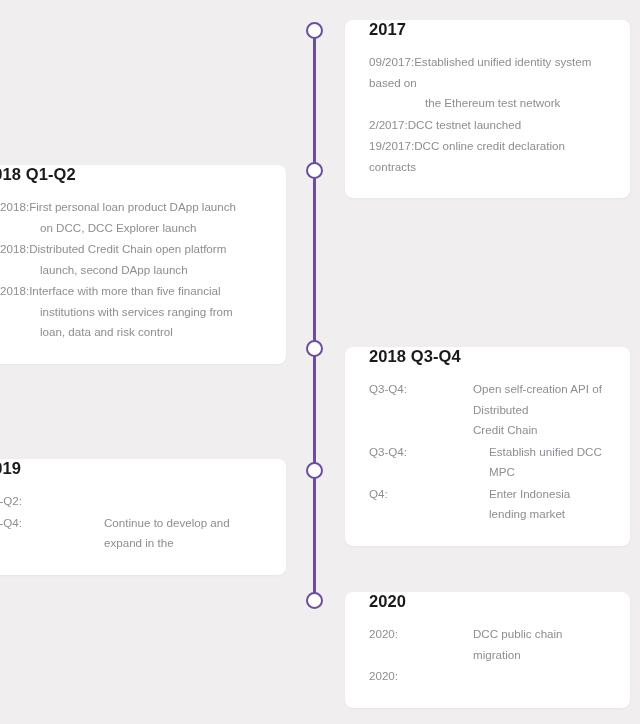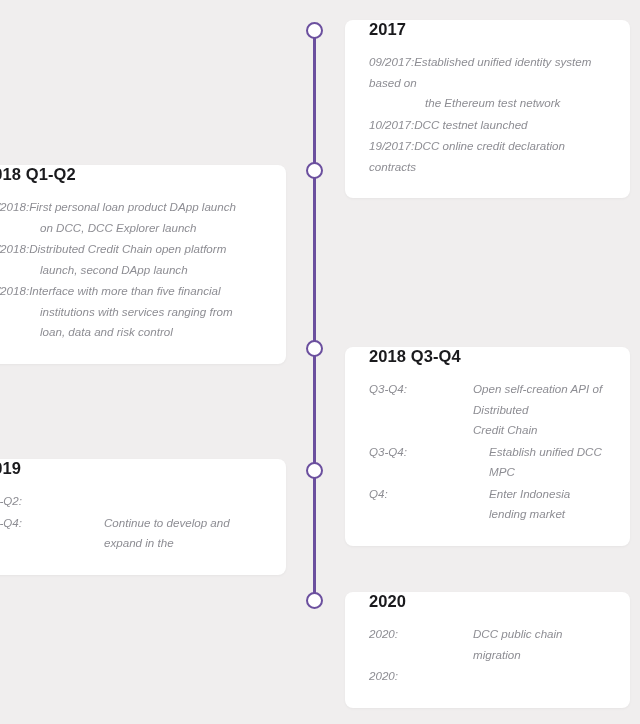--- a/index.html
+++ b/index.html
@@ -58,21 +58,20 @@
     margin-bottom: 13px;
   }
 
   .entries { display: block; }
 
   .entry {
     font-size: 11.6px;
     line-height: 20.5px;
     color: #8d8d93;
     margin-bottom: 1px;
-    font-style: italic;
   }
 
   
   .entry.flush { display: block; }
   .entry.flush .etext { display: inline; }
   .entry.flush .cont {
     display: block;
     padding-left: 56px;
   }
 
@@ -102,21 +101,21 @@
       <div class="marker" style="top: 340px;"></div>
       <div class="marker" style="top: 462px;"></div>
       <div class="marker" style="top: 592px;"></div>
     </div>
 
   <div id="cards">
       <div class="card right" style="top: 20px;">
         <div class="card-title">2017</div>
         <div class="entries">
           <div class="entry flush"><span class="elabel">09/2017:</span><span class="etext">Established unified identity system based on</span><span class="cont">the Ethereum test network</span></div>
-          <div class="entry flush"><span class="elabel">10/2017:</span><span class="etext">DCC testnet launched</span></div>
+          <div class="entry flush"><span class="elabel">2/2017:</span><span class="etext">DCC testnet launched</span></div>
           <div class="entry flush"><span class="elabel">19/2017:</span><span class="etext">DCC online credit declaration contracts</span></div>
         </div>
       </div>
       <div class="card left" style="top: 165px;">
         <div class="card-title">2018 Q1-Q2</div>
         <div class="entries">
           <div class="entry flush"><span class="elabel">03/2018:</span><span class="etext">First personal loan product DApp launch</span><span class="cont">on DCC, DCC Explorer launch</span></div>
           <div class="entry flush"><span class="elabel">04/2018:</span><span class="etext">Distributed Credit Chain open platform</span><span class="cont">launch, second DApp launch</span></div>
           <div class="entry flush"><span class="elabel">05/2018:</span><span class="etext">Interface with more than five financial</span><span class="cont">institutions with services ranging from</span><span class="cont">loan, data and risk control</span></div>
         </div>

